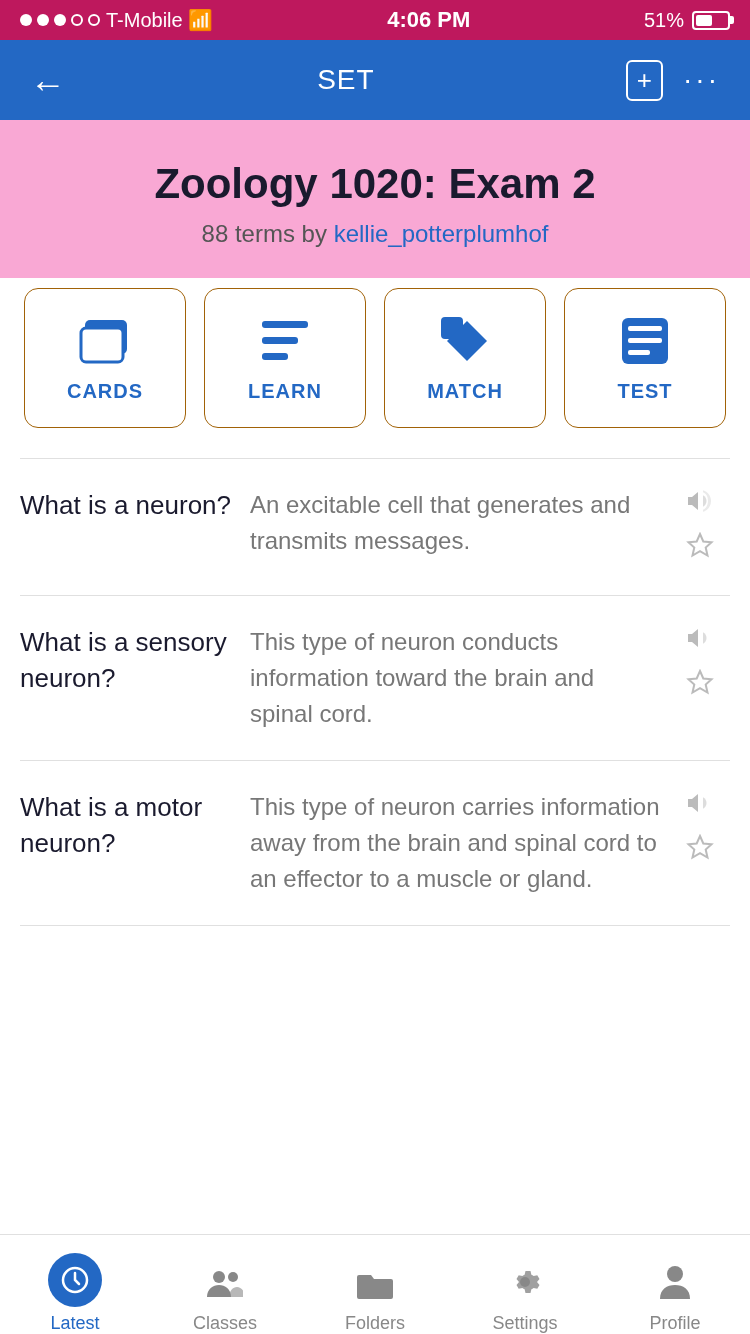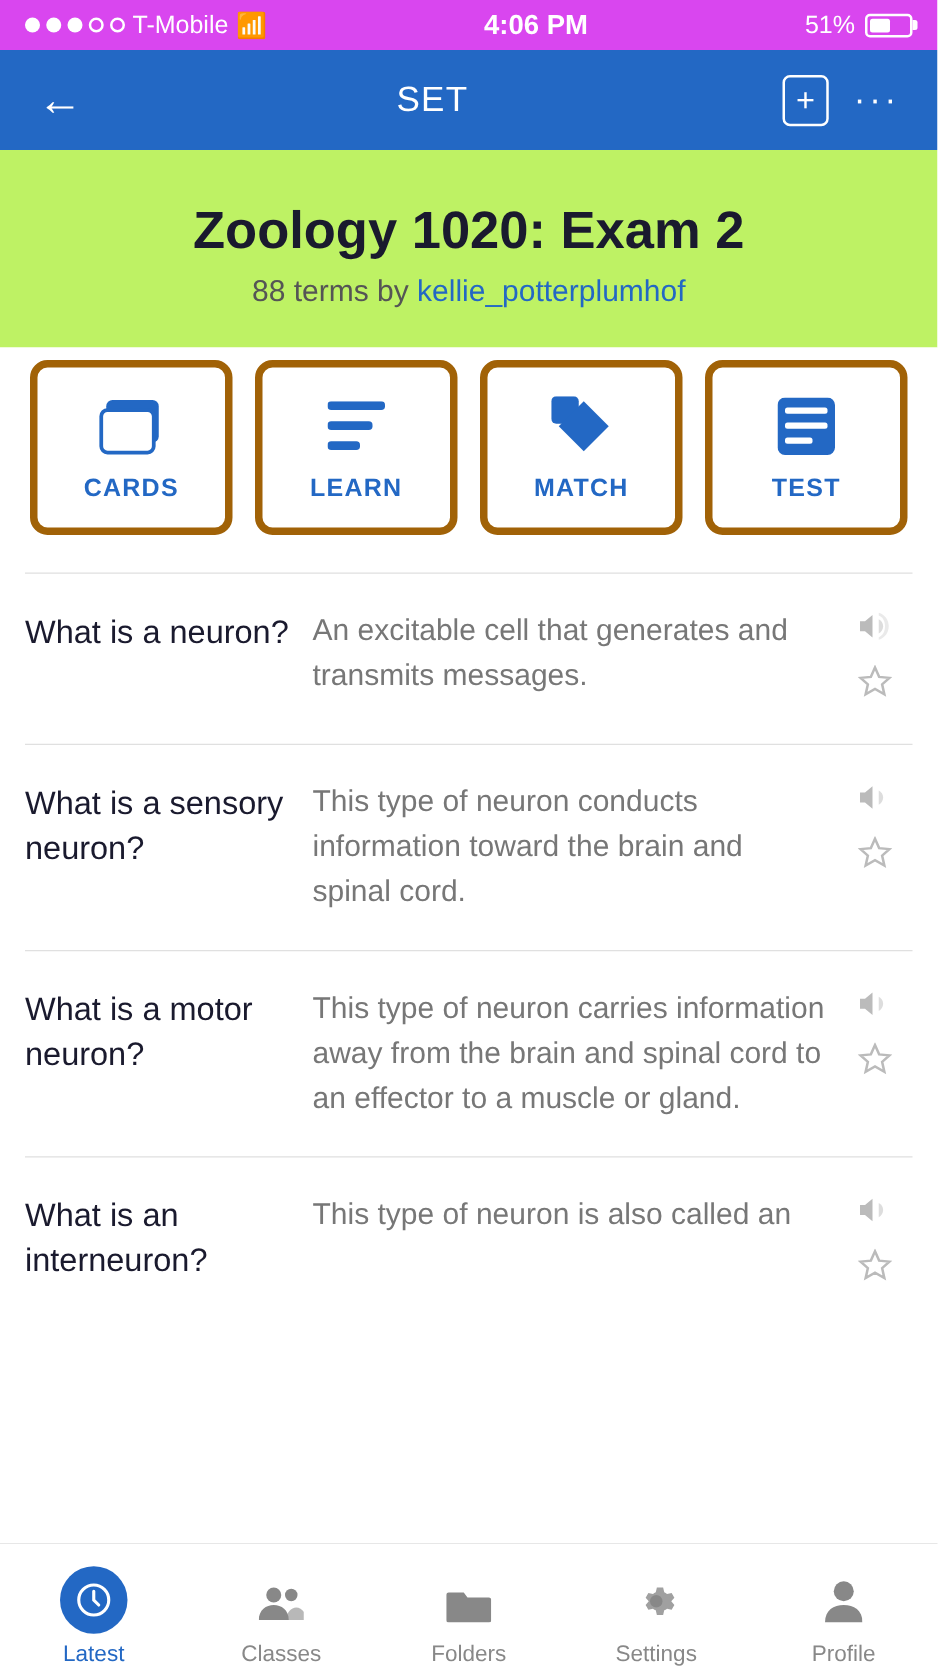--- a/index.html
+++ b/index.html
@@ -7,21 +7,21 @@
     body {
       font-family: -apple-system, 'Helvetica Neue', Arial, sans-serif;
       background: #fff;
       width: 750px;
       min-height: 1334px;
       overflow-x: hidden;
     }
 
     
     .status-bar {
-      background: #d946ef;
+      background: #be185d;
       height: 40px;
       display: flex;
       align-items: center;
       justify-content: space-between;
       padding: 0 20px;
       color: white;
       font-size: 22px;
       font-weight: 500;
     }
     .status-bar .signal-dots {
@@ -60,21 +60,21 @@
       color: white; font-size: 24px; cursor: pointer;
       border: 2px solid white; border-radius: 6px; padding: 4px 8px;
       display: flex; align-items: center;
     }
     .nav-bar .more-btn { color: white; font-size: 28px; cursor: pointer; letter-spacing: 2px; }
 
     
     .set-header {
       text-align: center;
       padding: 40px 30px 30px;
-      background: #bef264;
+      background: #f9a8d4;
     }
     .set-header .set-title {
       font-size: 42px;
       font-weight: 600;
       color: #1a1a2e;
       margin-bottom: 12px;
     }
     .set-header .set-meta {
       font-size: 24px;
       color: #555;
@@ -84,21 +84,21 @@
     .action-buttons {
       display: flex;
       justify-content: center;
       gap: 18px;
       padding: 10px 20px 30px;
       background: white;
     }
     .action-btn {
       width: 162px;
       height: 140px;
-      border: 6px solid #a16207;
+      border: 1px solid #a16207;
       border-radius: 14px;
       display: flex;
       flex-direction: column;
       align-items: center;
       justify-content: center;
       gap: 12px;
       cursor: pointer;
       background: white;
     }
     .action-btn .icon-area {
@@ -332,37 +332,20 @@
         <span class="star-icon">
           <svg width="28" height="28" viewBox="0 0 28 28" fill="none" stroke="#bbb" stroke-width="2" xmlns="http://www.w3.org/2000/svg">
             <polygon points="14,2 17.3,9.5 25.5,10.3 19.7,15.5 21.5,23.5 14,19.2 6.5,23.5 8.3,15.5 2.5,10.3 10.7,9.5"></polygon>
           </svg>
         </span>
       </div>
     </div>
 
     <div class="divider"></div>
 
-    <div class="term-item">
-      <div class="term-text">What is an interneuron?</div>
-      <div class="def-text">This type of neuron is also called an</div>
-      <div class="actions">
-        <span class="sound-icon">
-          <svg width="28" height="28" viewBox="0 0 28 28" fill="#bbb" xmlns="http://www.w3.org/2000/svg">
-            <path d="M6 10H2v8h4l6 5V5L6 10z"></path>
-            <path d="M20.5 14c0-2.5-1.5-4.7-3.5-5.7v11.4c2-1 3.5-3.2 3.5-5.7z" opacity="0.5"></path>
-          </svg>
-        </span>
-        <span class="star-icon">
-          <svg width="28" height="28" viewBox="0 0 28 28" fill="none" stroke="#bbb" stroke-width="2" xmlns="http://www.w3.org/2000/svg">
-            <polygon points="14,2 17.3,9.5 25.5,10.3 19.7,15.5 21.5,23.5 14,19.2 6.5,23.5 8.3,15.5 2.5,10.3 10.7,9.5"></polygon>
-          </svg>
-        </span>
-      </div>
-    </div>
 
   </div>
 </div>
 
 <div class="tab-bar">
 
   <div class="tab-item active">
     <div class="tab-icon-circle">
       <svg width="28" height="28" viewBox="0 0 28 28">
         <circle cx="14" cy="14" r="12" fill="none" stroke="white" stroke-width="2.5"></circle>

